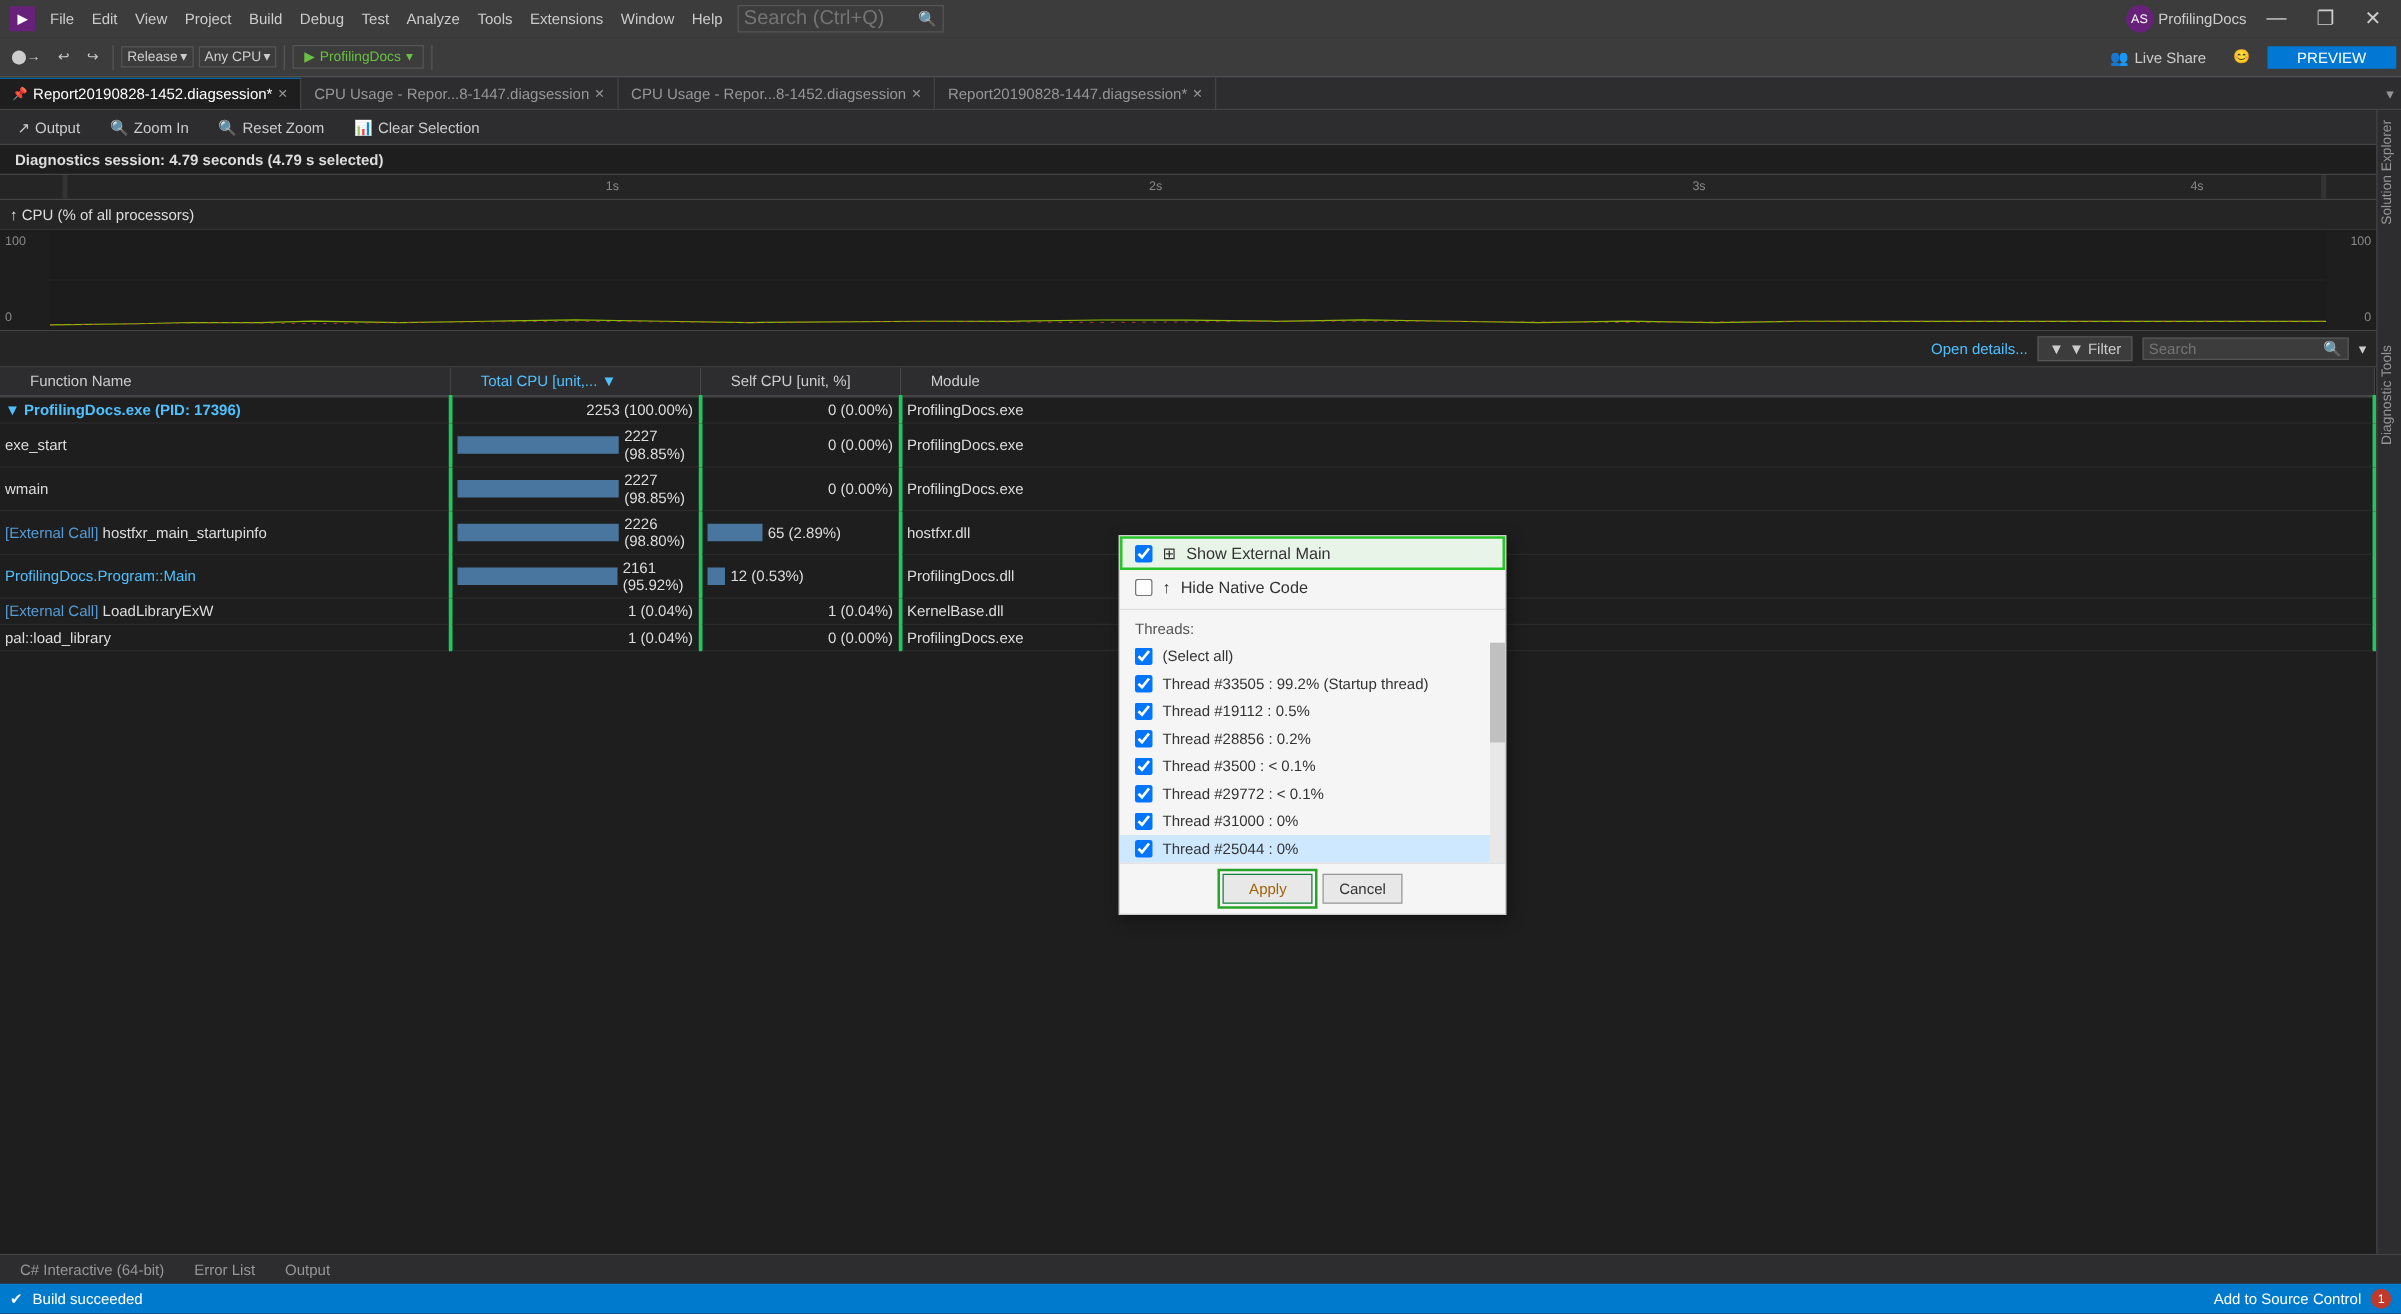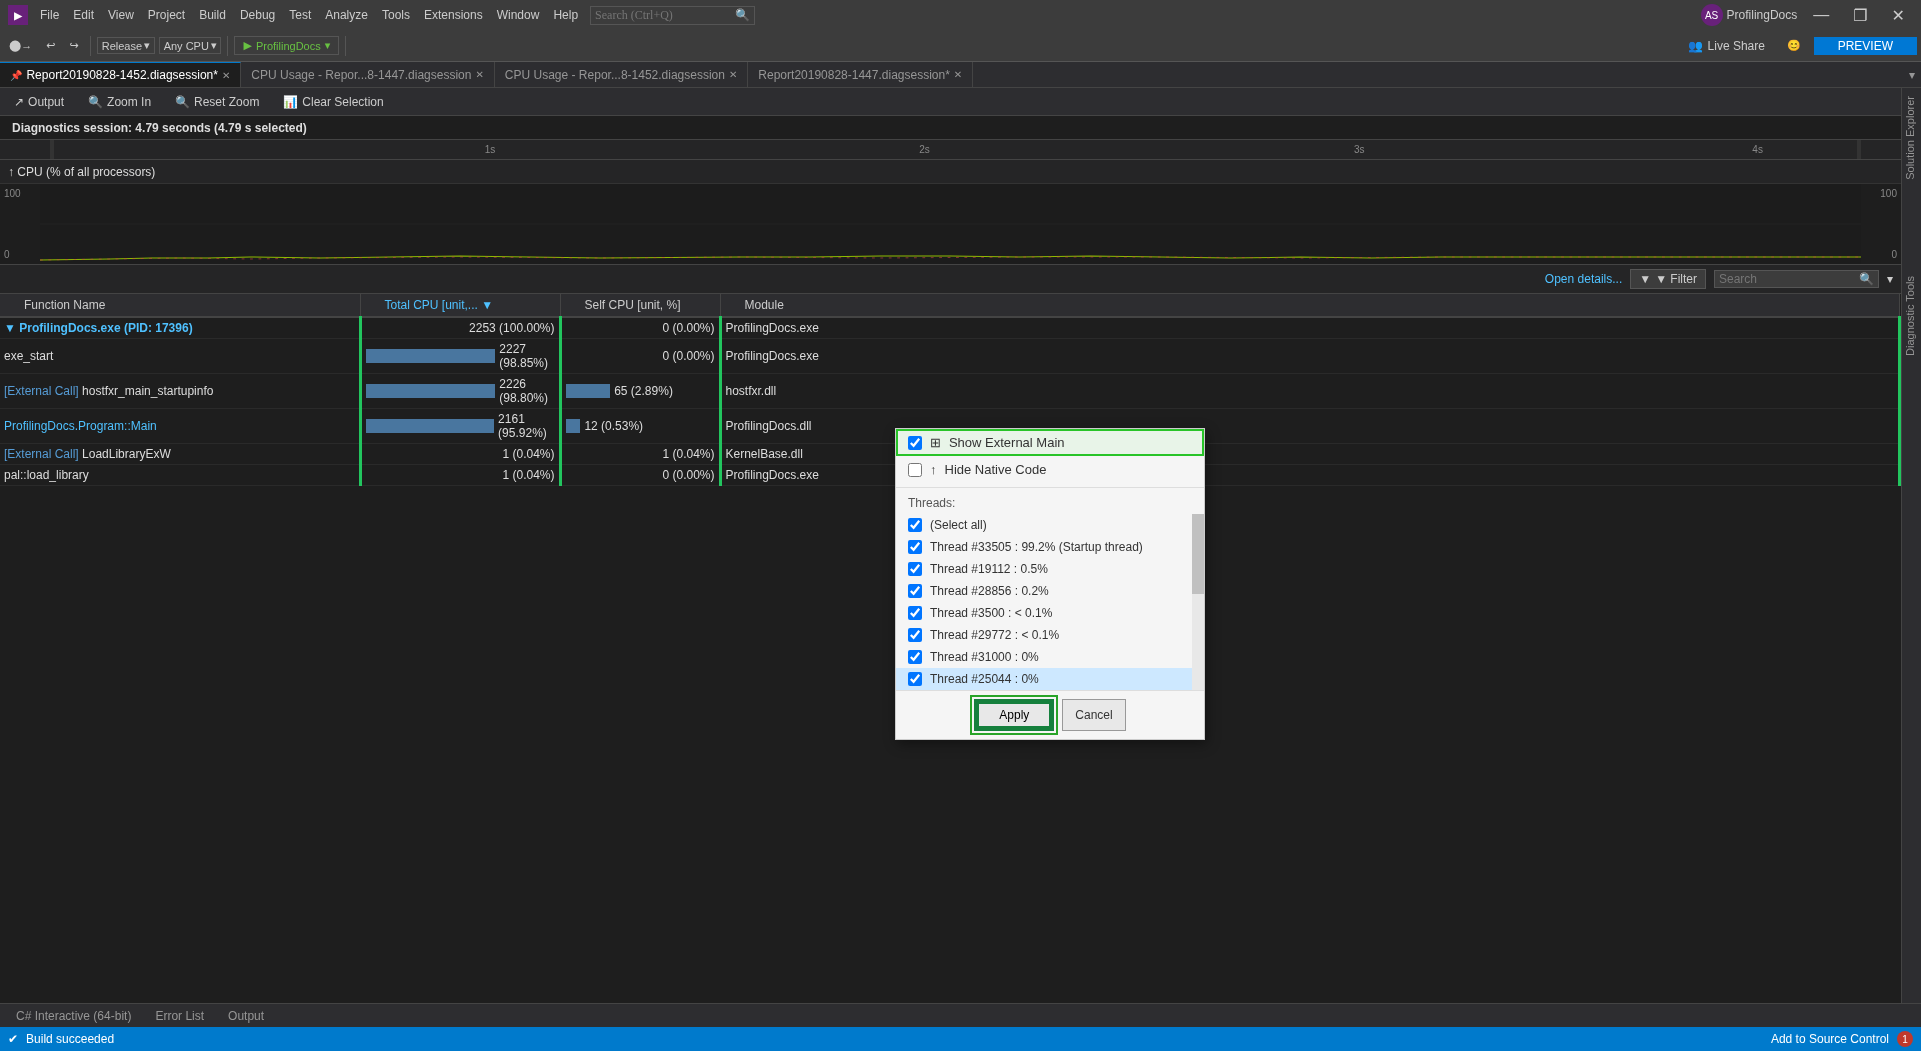--- a/index.html
+++ b/index.html
@@ -8,21 +8,21 @@
     
     .title-bar {
       display: flex; align-items: center; height: 30px; background: #3c3c3c; color: #ccc;
       padding: 0 8px; justify-content: space-between;
     }
     .title-bar-left { display: flex; align-items: center; gap: 6px; }
     .title-bar-logo { width: 20px; height: 20px; background: #68217a; display: flex; align-items: center; justify-content: center; font-size: 10px; font-weight: bold; color: white; }
     .title-bar-menu { display: flex; gap: 2px; }
     .title-bar-menu span { padding: 2px 6px; cursor: pointer; font-size: 12px; color: #ccc; }
     .search-box { background: #3c3c3c; border: 1px solid #555; display: flex; align-items: center; padding: 1px 4px; }
-    .search-box input { background: transparent; border: none; outline: none; color: #5eead4; font-size: 12px; width: 140px; font-family: Liberation Serif, serif; }
+    .search-box input { background: transparent; border: none; outline: none; color: #5eead4; font-size: 16px; width: 140px; }
     .title-bar-right { display: flex; align-items: center; gap: 8px; }
     .title-profile { display: flex; align-items: center; gap: 4px; font-size: 12px; }
     .profile-icon { width: 22px; height: 22px; border-radius: 50%; background: #68217a; display: flex; align-items: center; justify-content: center; font-size: 10px; color: white; }
     .win-btn { padding: 2px 8px; font-size: 16px; cursor: pointer; color: #ccc; }
 
     
     .toolbar {
       display: flex; align-items: center; height: 32px; background: #3c3c3c; padding: 0 4px; gap: 4px; border-bottom: 1px solid #555;
     }
     .toolbar-btn { display: flex; align-items: center; padding: 2px 4px; cursor: pointer; color: #ccc; font-size: 11px; border: 1px solid transparent; }
@@ -86,21 +86,21 @@
     .dropdown-overlay { position: absolute; top: 340px; left: 895px; z-index: 100; background: #f5f5f5; border: 1px solid #ccc; width: 310px; box-shadow: 2px 4px 12px rgba(0,0,0,0.4); color: #333; }
     .dropdown-item { display: flex; align-items: center; padding: 6px 12px; font-size: 13px; cursor: pointer; gap: 8px; }
     .dropdown-item input[type=checkbox] { width: 14px; height: 14px; cursor: pointer; }
     .dropdown-section-label { padding: 4px 12px; font-size: 12px; color: #555; }
     .dropdown-separator { border-top: 1px solid #ddd; margin: 4px 0; }
     .thread-list { max-height: 200px; overflow-y: auto; }
     .thread-item { display: flex; align-items: center; padding: 4px 12px; font-size: 12px; cursor: pointer; gap: 8px; }
     .thread-item.selected { background: #cde8ff; }
     .thread-item input[type=checkbox] { width: 14px; height: 14px; cursor: pointer; }
     .dropdown-footer { display: flex; justify-content: center; gap: 8px; padding: 8px 12px; border-top: 1px solid #ddd; }
-    .apply-btn { background: #e8e8e8; border: 5px solid #15803d; padding: 4px 20px; cursor: pointer; font-size: 12px; color: #000000; outline: 2px solid #28a428; outline-offset: 2px; }
+    .apply-btn { background: #e8e8e8; border: 1px solid #15803d; padding: 4px 20px; cursor: pointer; font-size: 12px; color: #a16207; outline: 2px solid #28a428; outline-offset: 2px; }
     .cancel-btn { background: #e8e8e8; border: 1px solid #999; padding: 4px 12px; cursor: pointer; font-size: 12px; color: #333; }
 
     
     .status-bar { height: 24px; background: #007acc; display: flex; align-items: center; padding: 0 8px; gap: 12px; color: white; font-size: 12px; justify-content: space-between; }
     .status-left { display: flex; align-items: center; gap: 8px; }
     .status-right { display: flex; align-items: center; gap: 8px; }
 
     
     .bottom-tabs { height: 24px; background: #2d2d30; display: flex; align-items: center; padding: 0 8px; gap: 8px; border-top: 1px solid #444; }
     .bottom-tab { padding: 2px 8px; font-size: 12px; color: #969696; cursor: pointer; }
@@ -318,20 +318,33 @@
             <td>
               <div class="bar-cell">
                 <div class="bar" style="width:98%;"></div>
                 <span>2227 (98.85%)</span>
               </div>
             </td>
             <td style="text-align:right;"><span>0 (0.00%)</span></td>
             <td>ProfilingDocs.exe</td>
           </tr>
 
+          <tr class="table-row">
+            <td class="indent-1">
+              <span>wmain</span>
+            </td>
+            <td>
+              <div class="bar-cell">
+                <div class="bar" style="width:98%;"></div>
+                <span>2227 (98.85%)</span>
+              </div>
+            </td>
+            <td style="text-align:right;"><span>0 (0.00%)</span></td>
+            <td>ProfilingDocs.exe</td>
+          </tr>
 
           <tr class="table-row">
             <td class="indent-1">
               <span style="color:#569cd6;">[External Call]</span>
               <span> hostfxr_main_startupinfo</span>
             </td>
             <td>
               <div class="bar-cell">
                 <div class="bar" style="width:98%;"></div>
                 <span>2226 (98.80%)</span>

